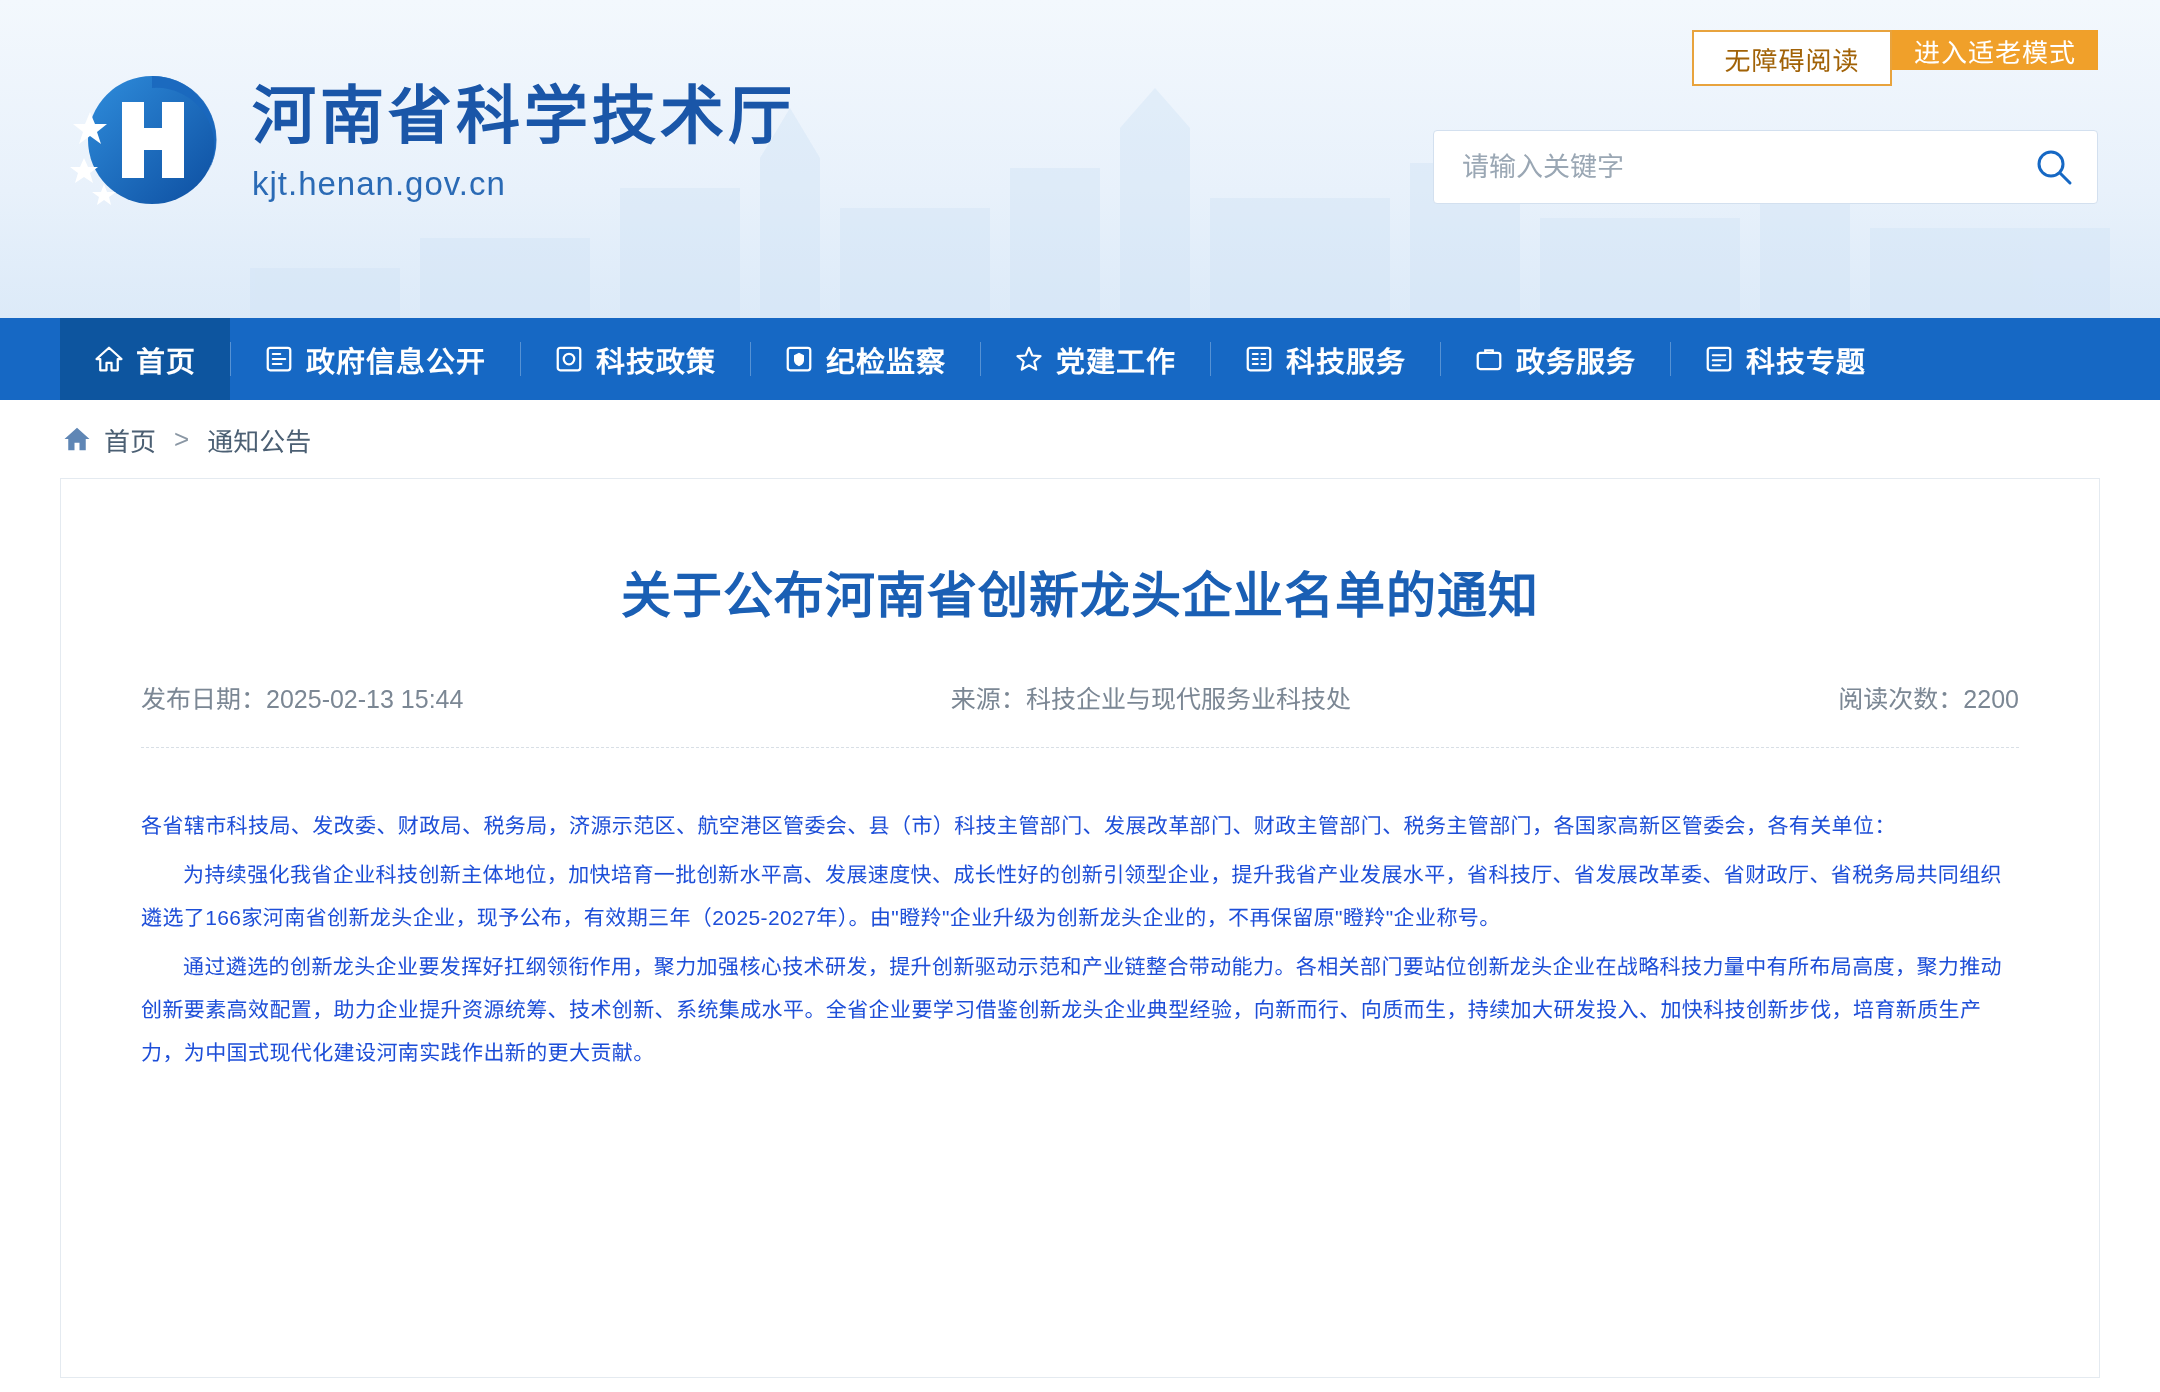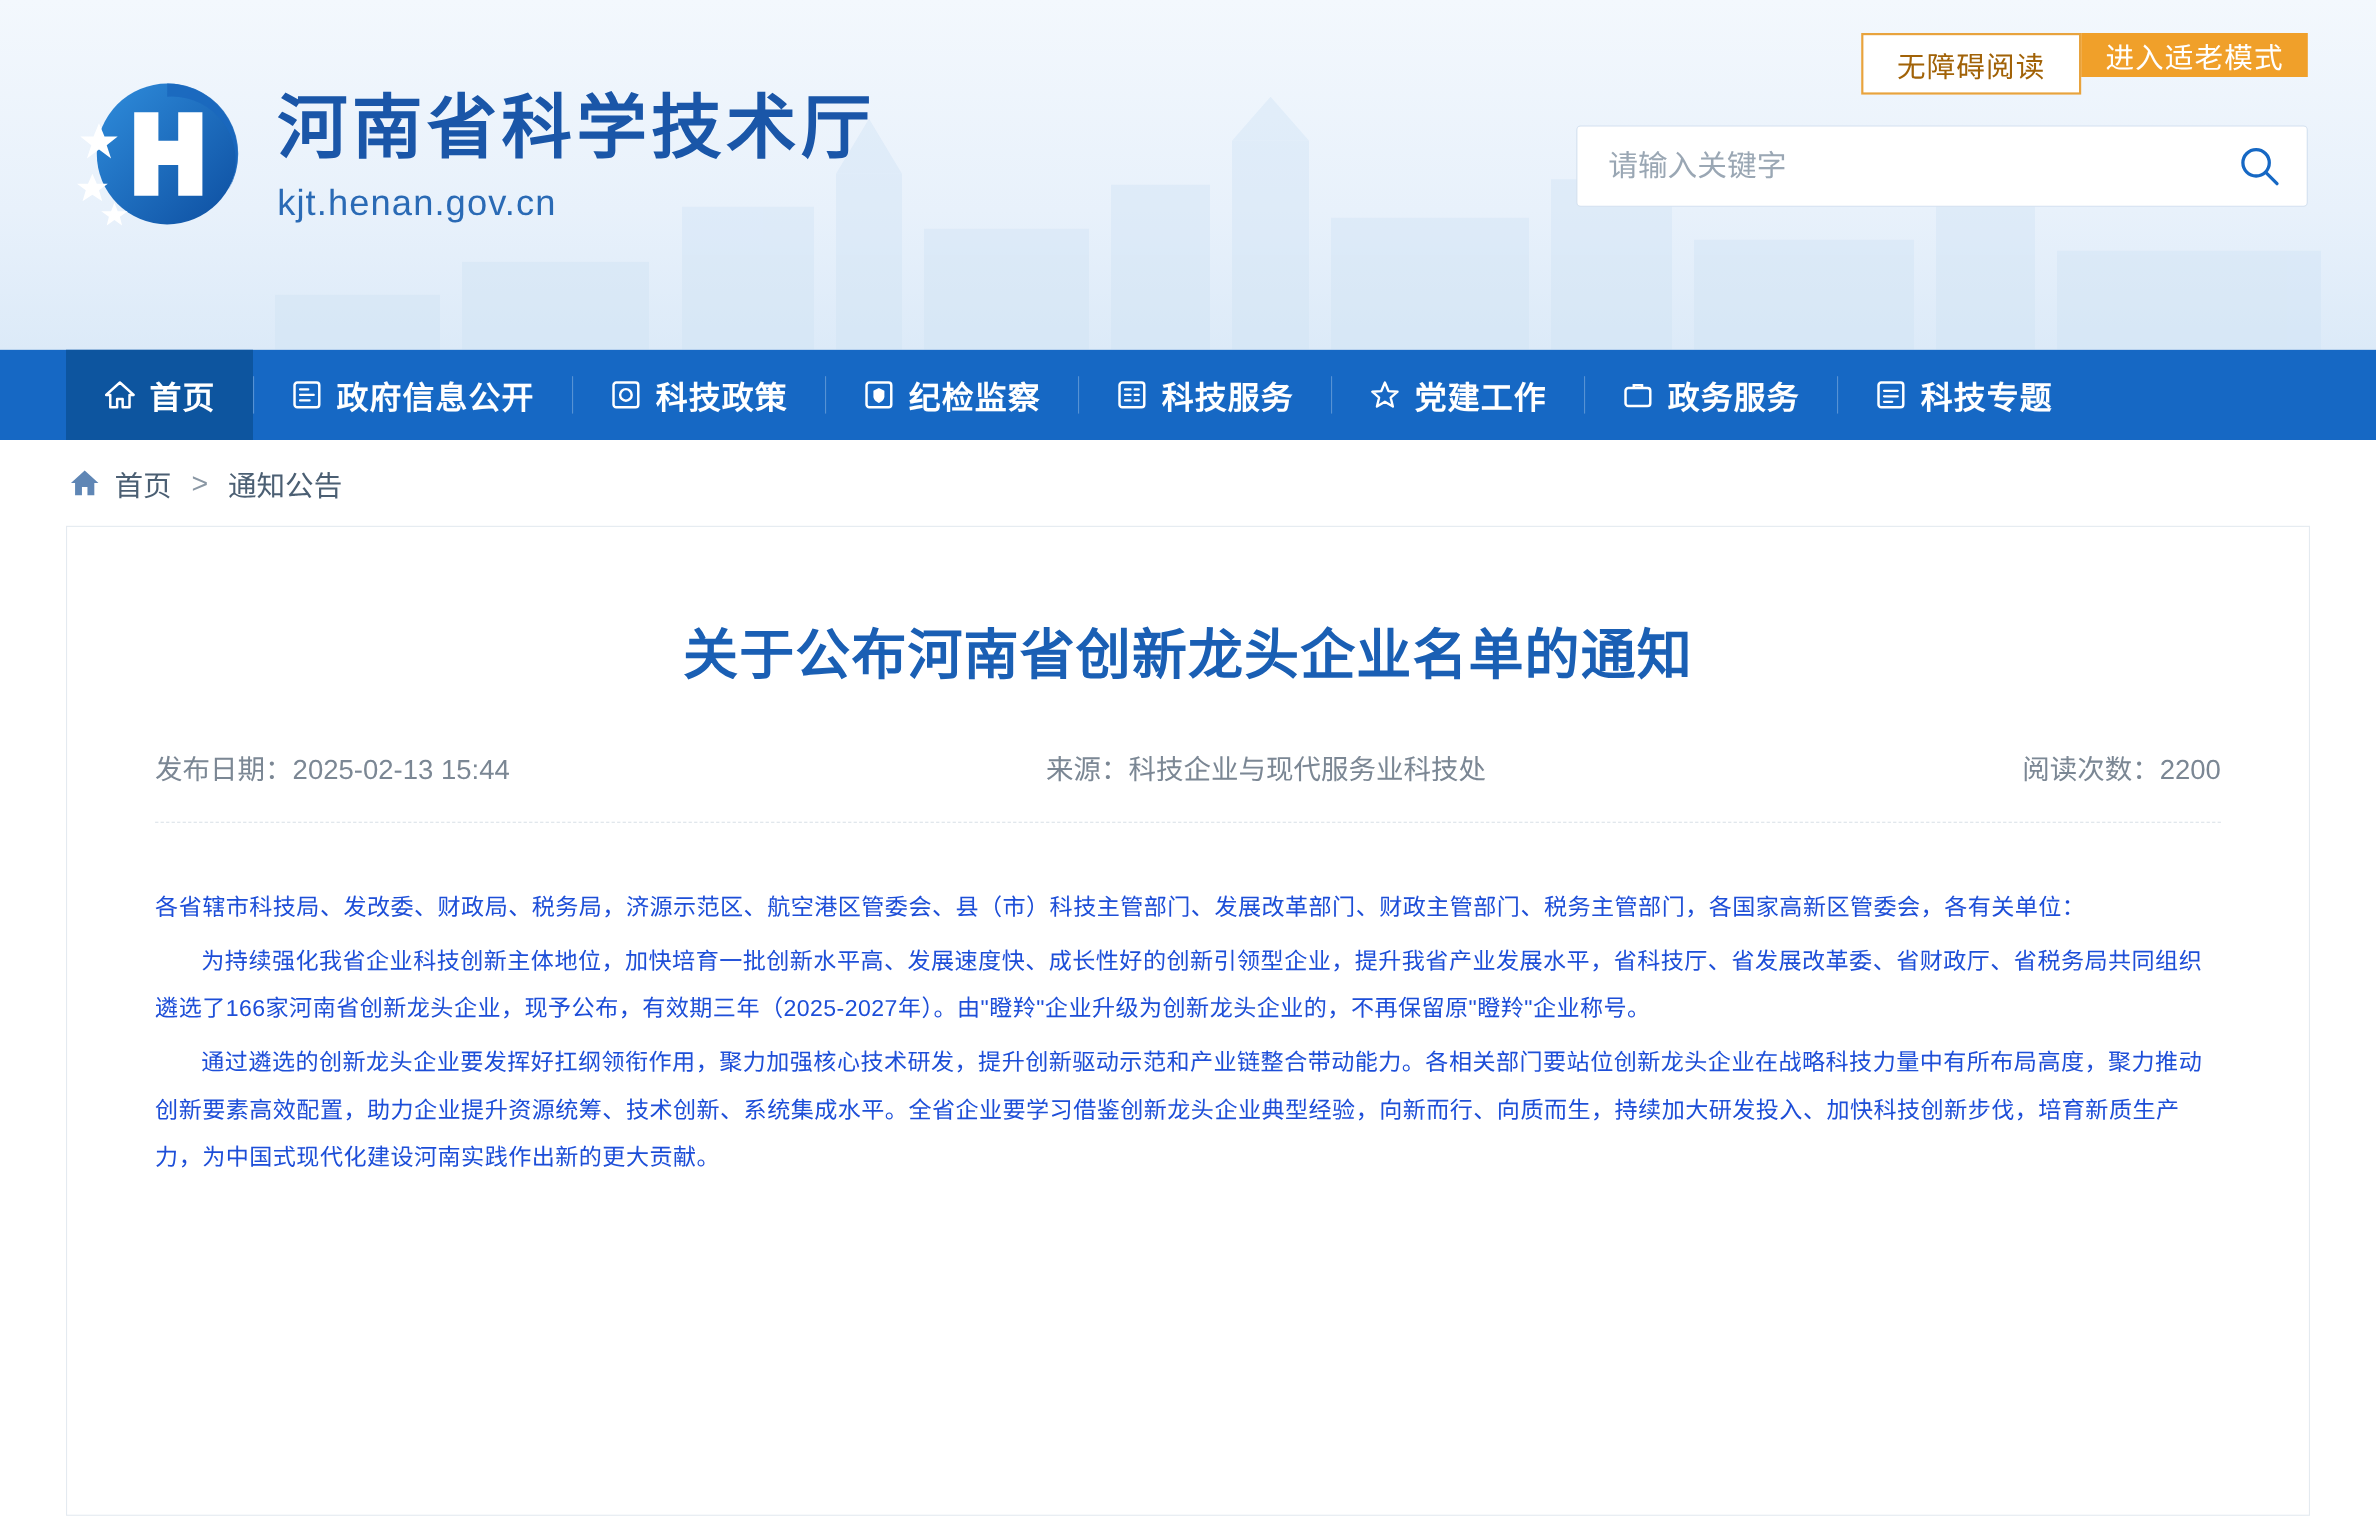--- a/index.html
+++ b/index.html
@@ -79,21 +79,21 @@
     background: #f0a02a;
     color: #ffffff;
     font-size: 26px;
     letter-spacing: 1px;
     cursor: pointer;
   }
 
   
   .search-box {
     position: absolute;
-    right: 62px; top: 114px;
+    right: 62px; top: 130px;
     width: 665px; height: 74px;
     background: #ffffff;
     border: 1px solid #d3e0ef;
     border-radius: 4px;
     display: flex;
     align-items: center;
   }
   .search-input {
     flex: 1;
     border: none;
@@ -299,31 +299,31 @@
   <div class="nav-item">
     <svg class="nav-ic" viewBox="0 0 24 24">
       <rect x="3" y="3" width="18" height="18" rx="2" fill="none" stroke="#ffffff" stroke-width="1.8"></rect>
       <path d="M12 7 l4 2 v4 c0 2.5 -2 4 -4 4.8 c-2 -0.8 -4 -2.3 -4 -4.8 V9 z" fill="#ffffff"></path>
     </svg>
     <span>纪检监察</span>
   </div>
 
   <div class="nav-item">
     <svg class="nav-ic" viewBox="0 0 24 24">
+      <polygon points="12,3 14.6,9.2 21.2,9.7 16.2,14 17.8,20.5 12,17 6.2,20.5 7.8,14 2.8,9.7 9.4,9.2" fill="none" stroke="#ffffff" stroke-width="1.7" stroke-linejoin="round"></polygon>
+    </svg>
+    <span>党建工作</span>
+  </div>
+
+  <div class="nav-item">
+    <svg class="nav-ic" viewBox="0 0 24 24">
       <rect x="3" y="3" width="18" height="18" rx="2" fill="none" stroke="#ffffff" stroke-width="1.8"></rect>
       <path d="M7 8 h4 M7 12 h4 M7 16 h4 M14 8 h3 M14 12 h3 M14 16 h3" stroke="#ffffff" stroke-width="1.6" stroke-linecap="round"></path>
     </svg>
     <span>科技服务</span>
-  </div>
-
-  <div class="nav-item">
-    <svg class="nav-ic" viewBox="0 0 24 24">
-      <polygon points="12,3 14.6,9.2 21.2,9.7 16.2,14 17.8,20.5 12,17 6.2,20.5 7.8,14 2.8,9.7 9.4,9.2" fill="none" stroke="#ffffff" stroke-width="1.7" stroke-linejoin="round"></polygon>
-    </svg>
-    <span>党建工作</span>
   </div>
 
   <div class="nav-item">
     <svg class="nav-ic" viewBox="0 0 24 24">
       <rect x="3" y="7" width="18" height="13" rx="2" fill="none" stroke="#ffffff" stroke-width="1.8"></rect>
       <path d="M9 7 V5 h6 v2" fill="none" stroke="#ffffff" stroke-width="1.8"></path>
     </svg>
     <span>政务服务</span>
   </div>
 

